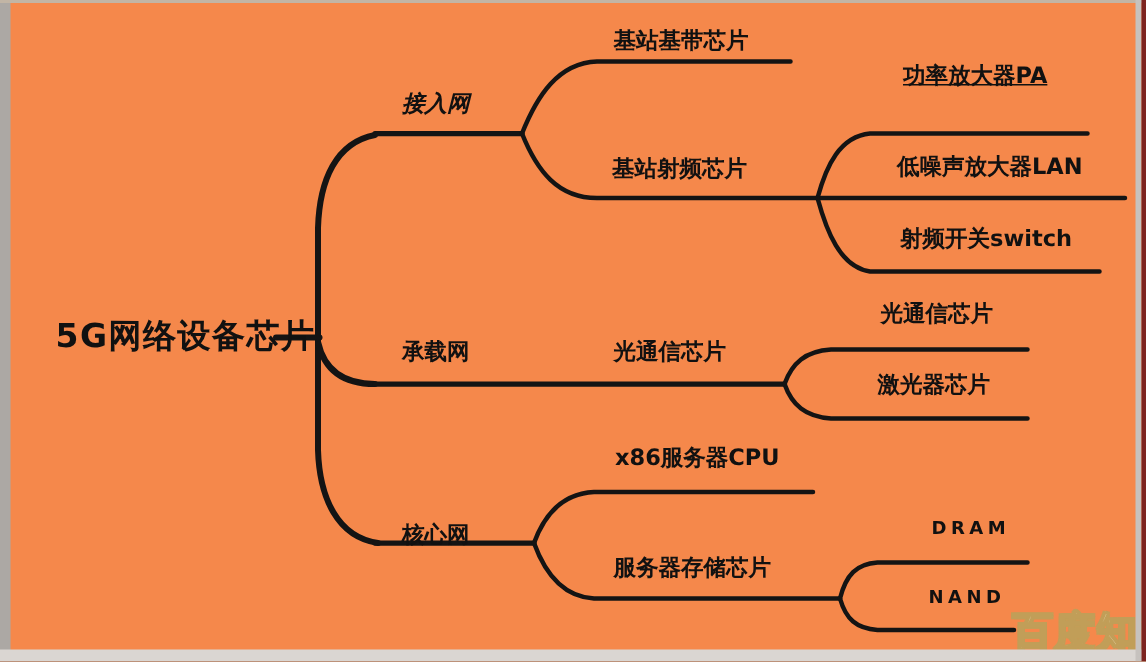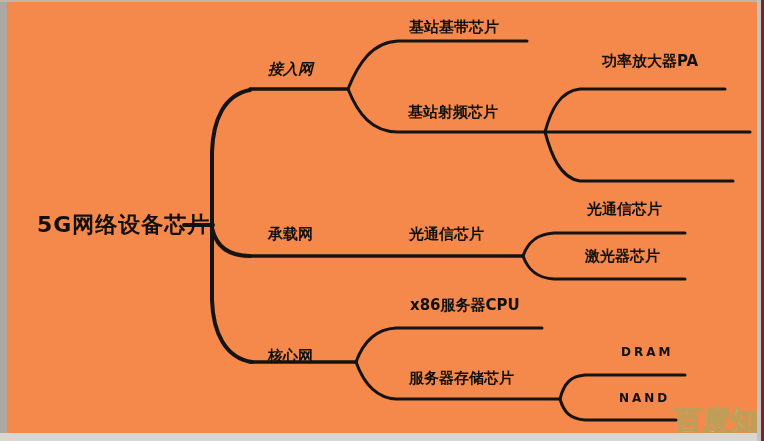--- a/index.html
+++ b/index.html
@@ -63,21 +63,23 @@
     <path stroke-width="3" d="M 356 362 C 364 384 377 398 396 399 L 560 399"></path>
     <path stroke-width="3" d="M 560 399 C 564 383 571 376 585 375 L 685 375"></path>
     <path stroke-width="3" d="M 560 399 C 564 413 571 419 585 420 L 676 420"></path>
   </svg>
 
   <div class="node root" style="left:12px;top:213px;margin-left:25px;">5G网络设备芯片</div>
 
   <div class="node" style="left:268px;top:61px;font-style:italic;">接入网</div>
   <div class="node" style="left:409px;top:19px;">基站基带芯片</div>
   <div class="node" style="left:408px;top:104px;">基站射频芯片</div>
-  <div class="node" style="left:602px;top:53px;">功率放大器PA</div>
+  <div class="node" style="left:602px;top:42px;text-decoration:underline;">功率放大器PA</div>
+  <div class="node" style="left:598px;top:103px;">低噪声放大器LAN</div>
+  <div class="node" style="left:600px;top:151px;">射频开关switch</div>
 
   <div class="node" style="left:268px;top:226px;">承载网</div>
   <div class="node" style="left:409px;top:226px;">光通信芯片</div>
   <div class="node" style="left:587px;top:201px;">光通信芯片</div>
   <div class="node" style="left:585px;top:248px;">激光器芯片</div>
 
   <div class="node" style="left:268px;top:348px;">核心网</div>
   <div class="node" style="left:410px;top:297px;">x86服务器CPU</div>
   <div class="node" style="left:409px;top:370px;">服务器存储芯片</div>
   <div class="node latin" style="left:621px;top:346px;">DRAM</div>

